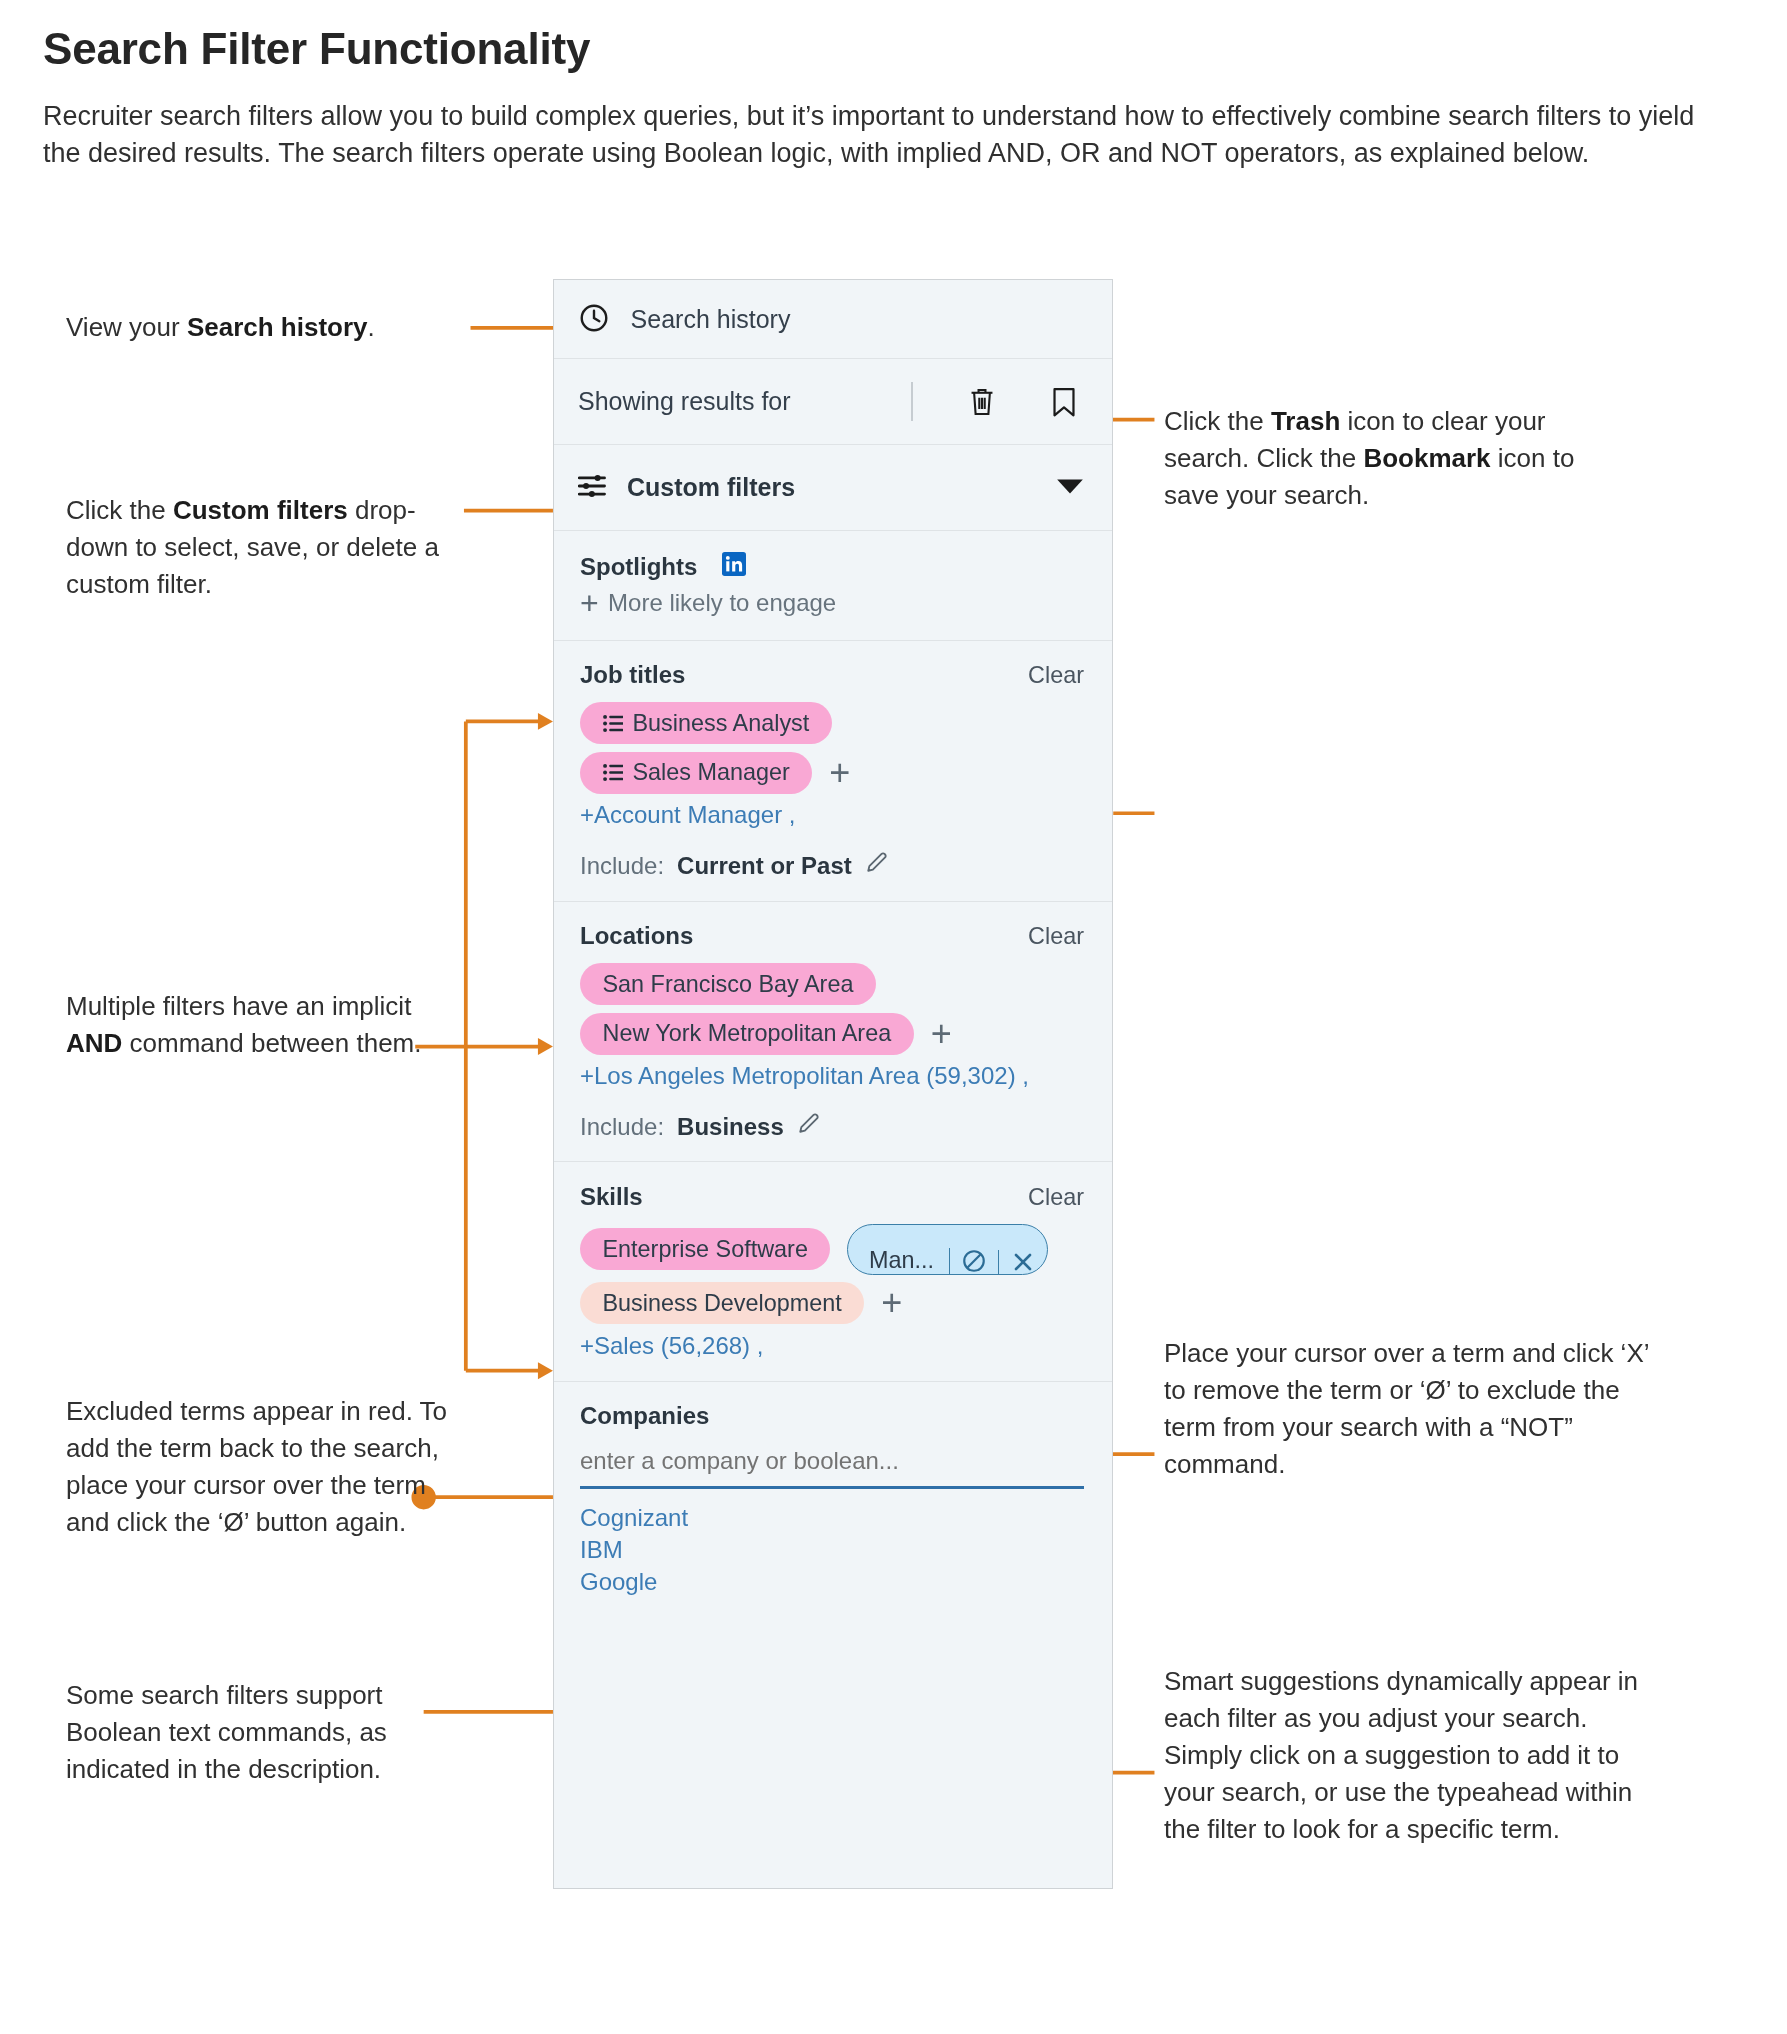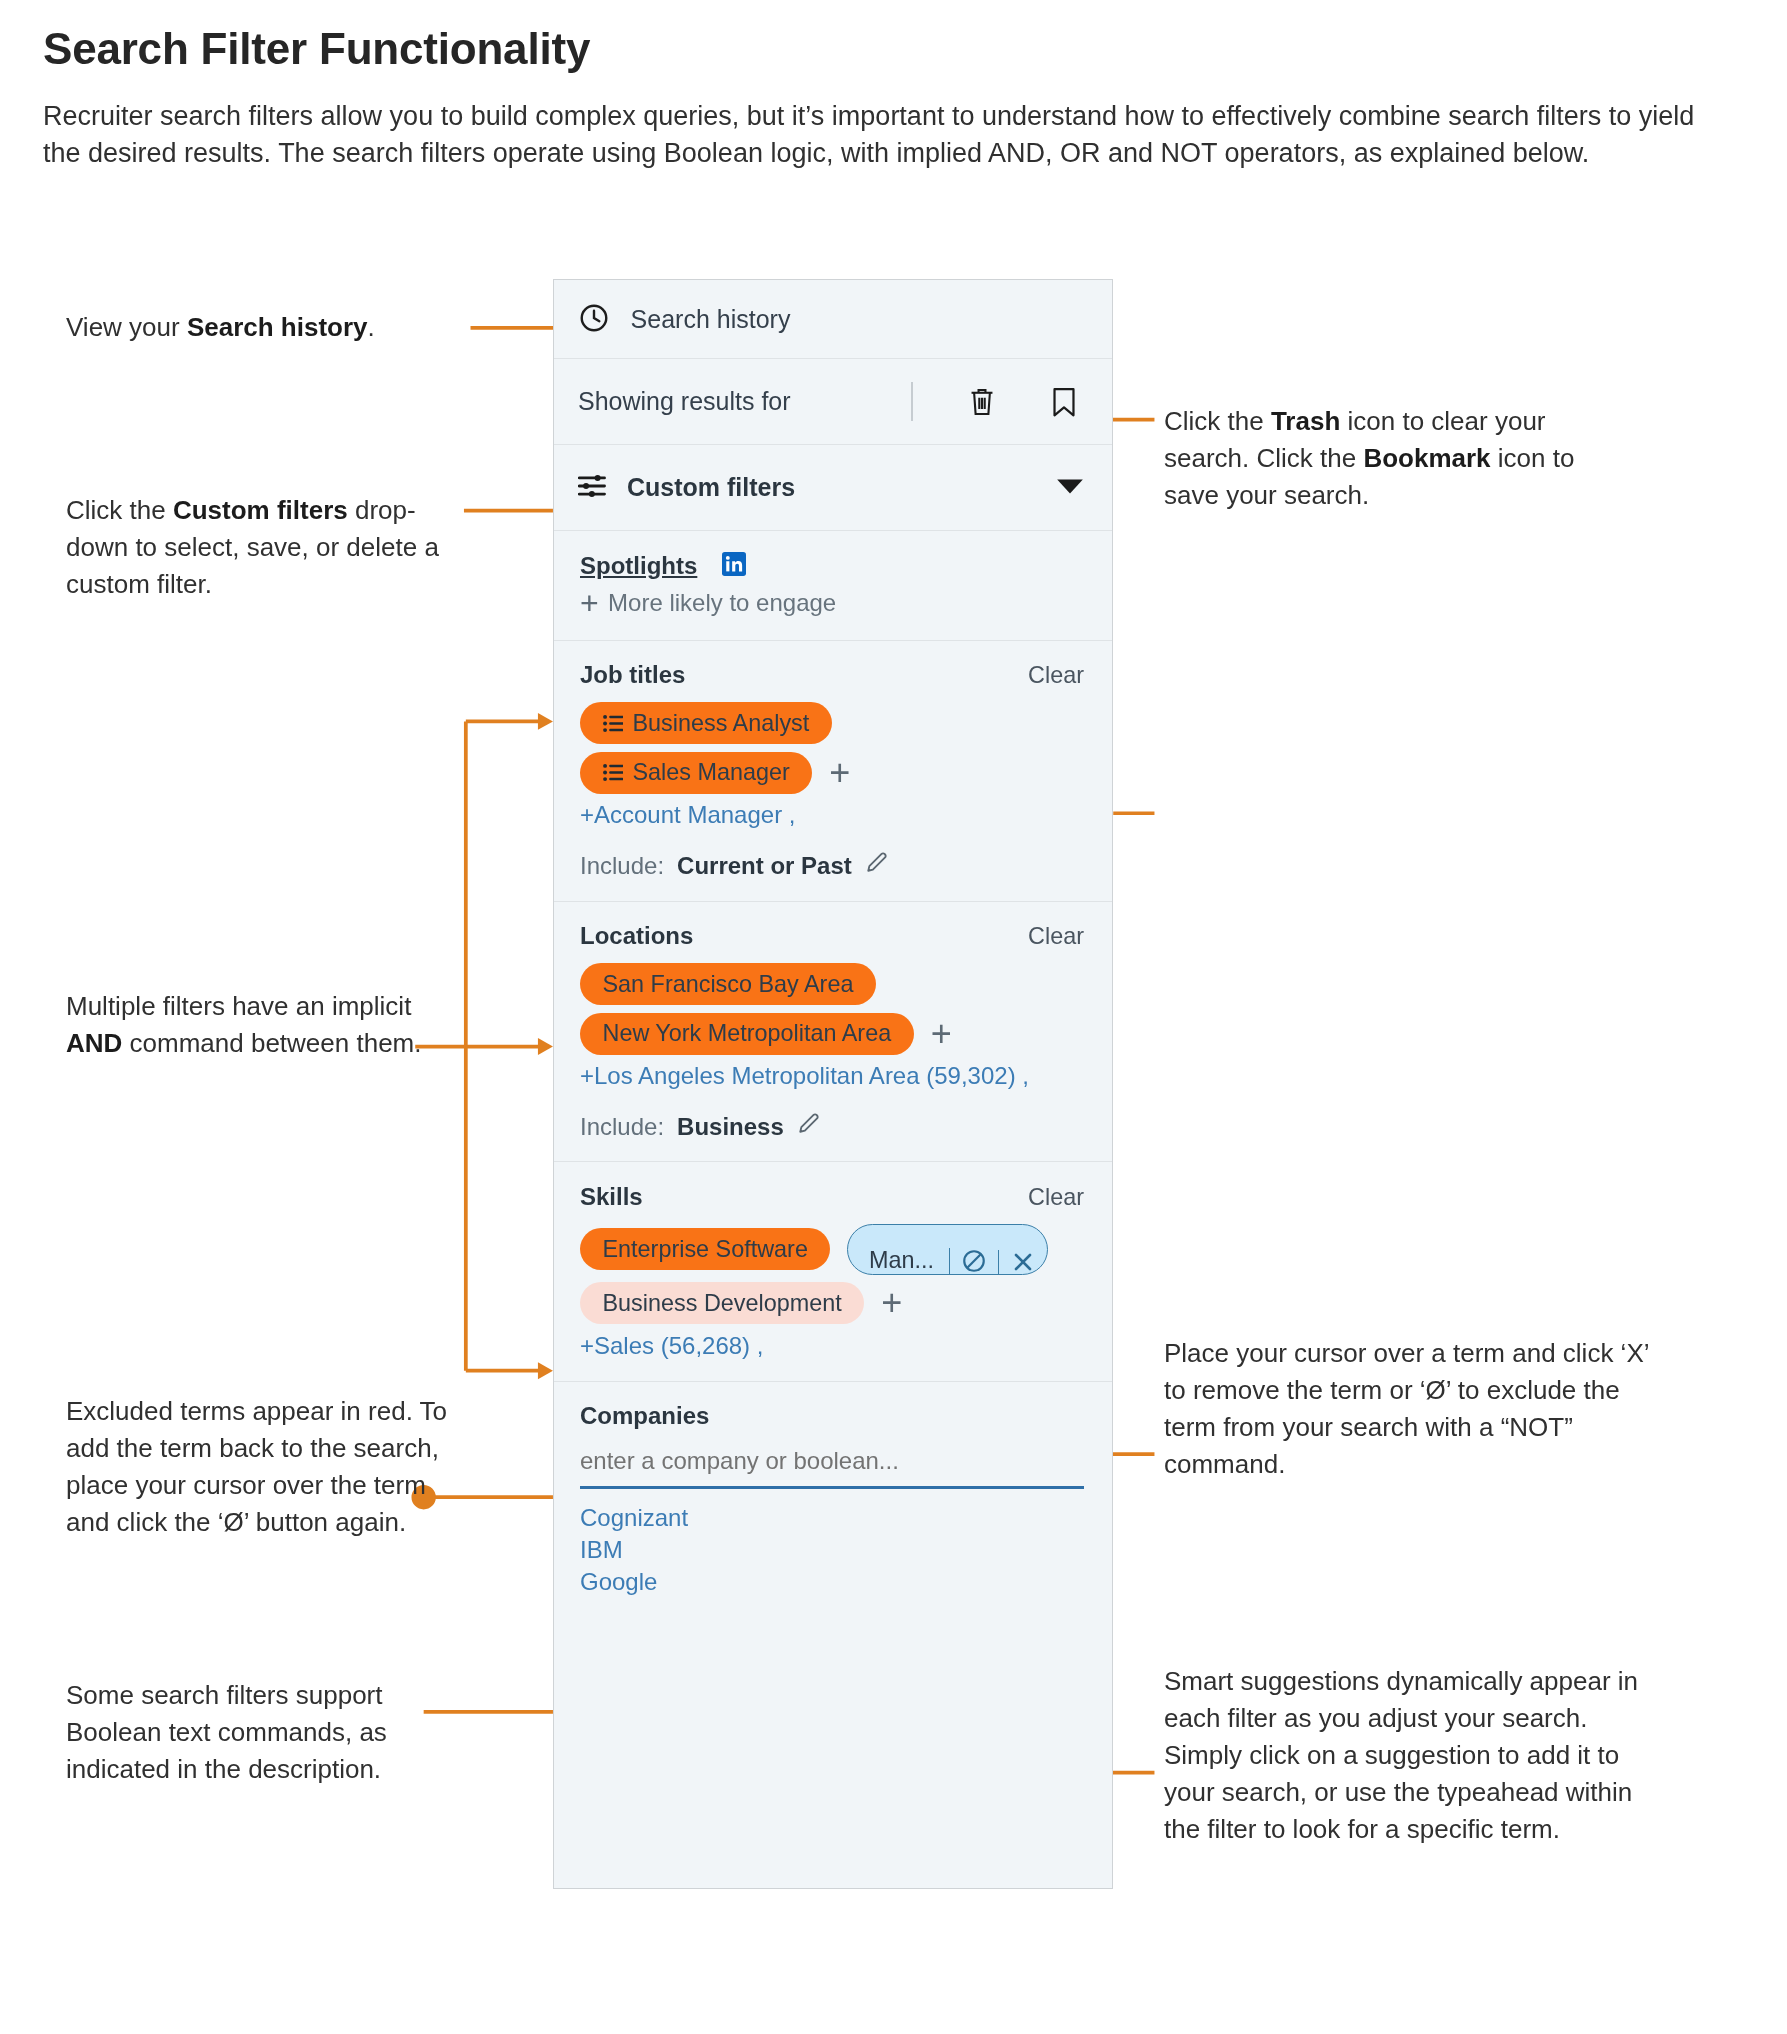--- a/index.html
+++ b/index.html
@@ -51,32 +51,32 @@
   }
   .cf-label { font-size: 25px; font-weight: bold; color: #2b3640; flex: 1; }
 
   .section { padding: 20.6px 28px 20.6px 26px; }
   .section.bordered { border-top: 1.4px solid #dfe3e6; }
   .sec-head {
     display: flex; align-items: baseline; justify-content: space-between;
     margin-bottom: 5.6px;
   }
   .sec-title { font-size: 24px; font-weight: bold; color: #2b3640; }
-  .sec-title.with-logo { display: flex; gap: 25px; text-decoration: underline; }
+  .sec-title.with-logo { display: flex; align-items: center; gap: 25px; }
   .clear { font-size: 23.4px; color: #4a5560; }
 
   .add-row { display: flex; align-items: center; gap: 9.4px; margin-top: 3.7px; }
   .plus-glyph { font-size: 32px; color: #5d6a75; line-height: 1; font-weight: 300; }
   .add-text { font-size: 24px; color: #67737d; }
 
   .pill-wrap { margin-top: 13px; }
   .pill-line { display: flex; align-items: center; gap: 17px; margin-bottom: 7.5px; }
   .pill {
     display: inline-flex; align-items: center; gap: 9.4px;
-    background: #f97316; border-radius: 936px;
+    background: #f9a8d4; border-radius: 936px;
     padding: 7.5px 22.5px; font-size: 23.4px; color: #2e3c49;
   }
   .pill.excluded { background: #fadcd4; }
   .pill-list-icon { display: inline-flex; }
 
   .pill-hover {
     display: inline-flex; align-items: flex-end;
     border: 1.9px solid #3b7fa8; border-radius: 936px;
     background: #c9e8fa; overflow: hidden; height: 51px;
   }

